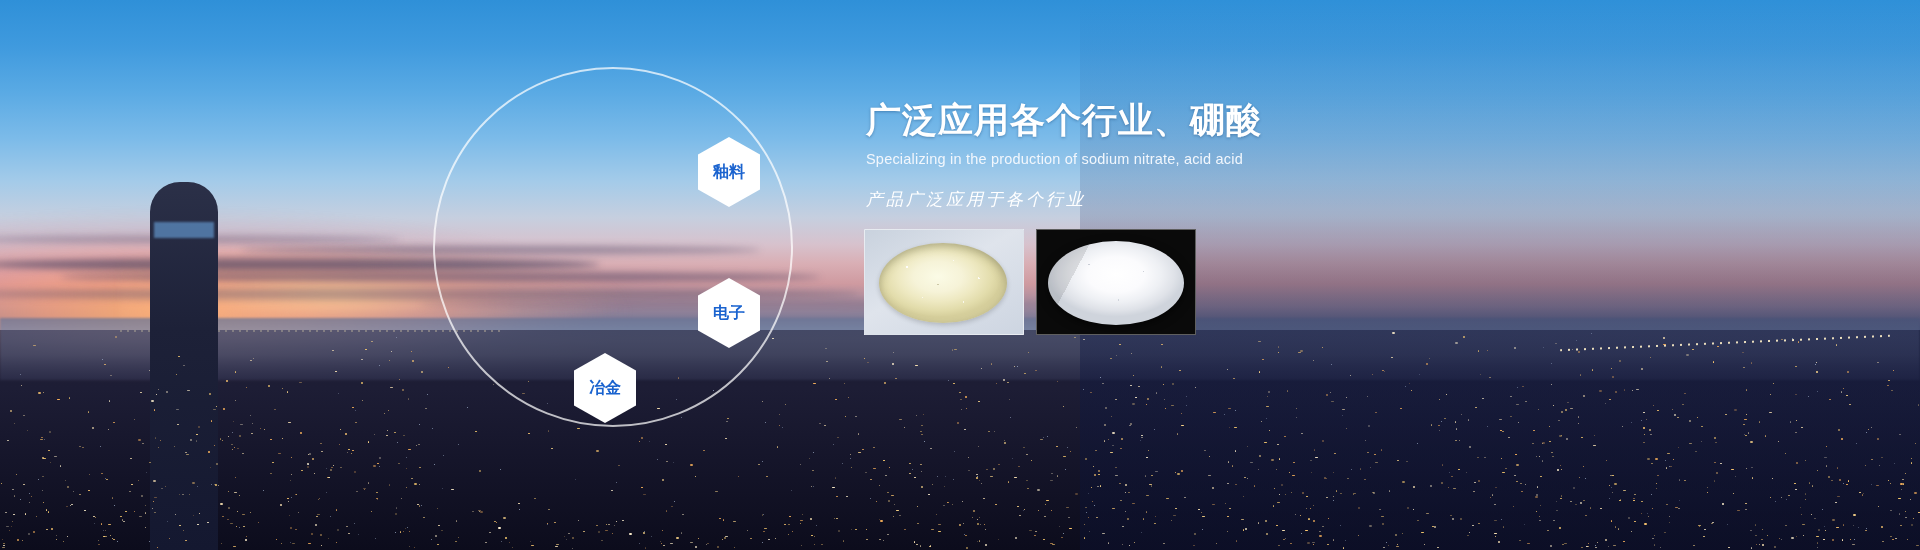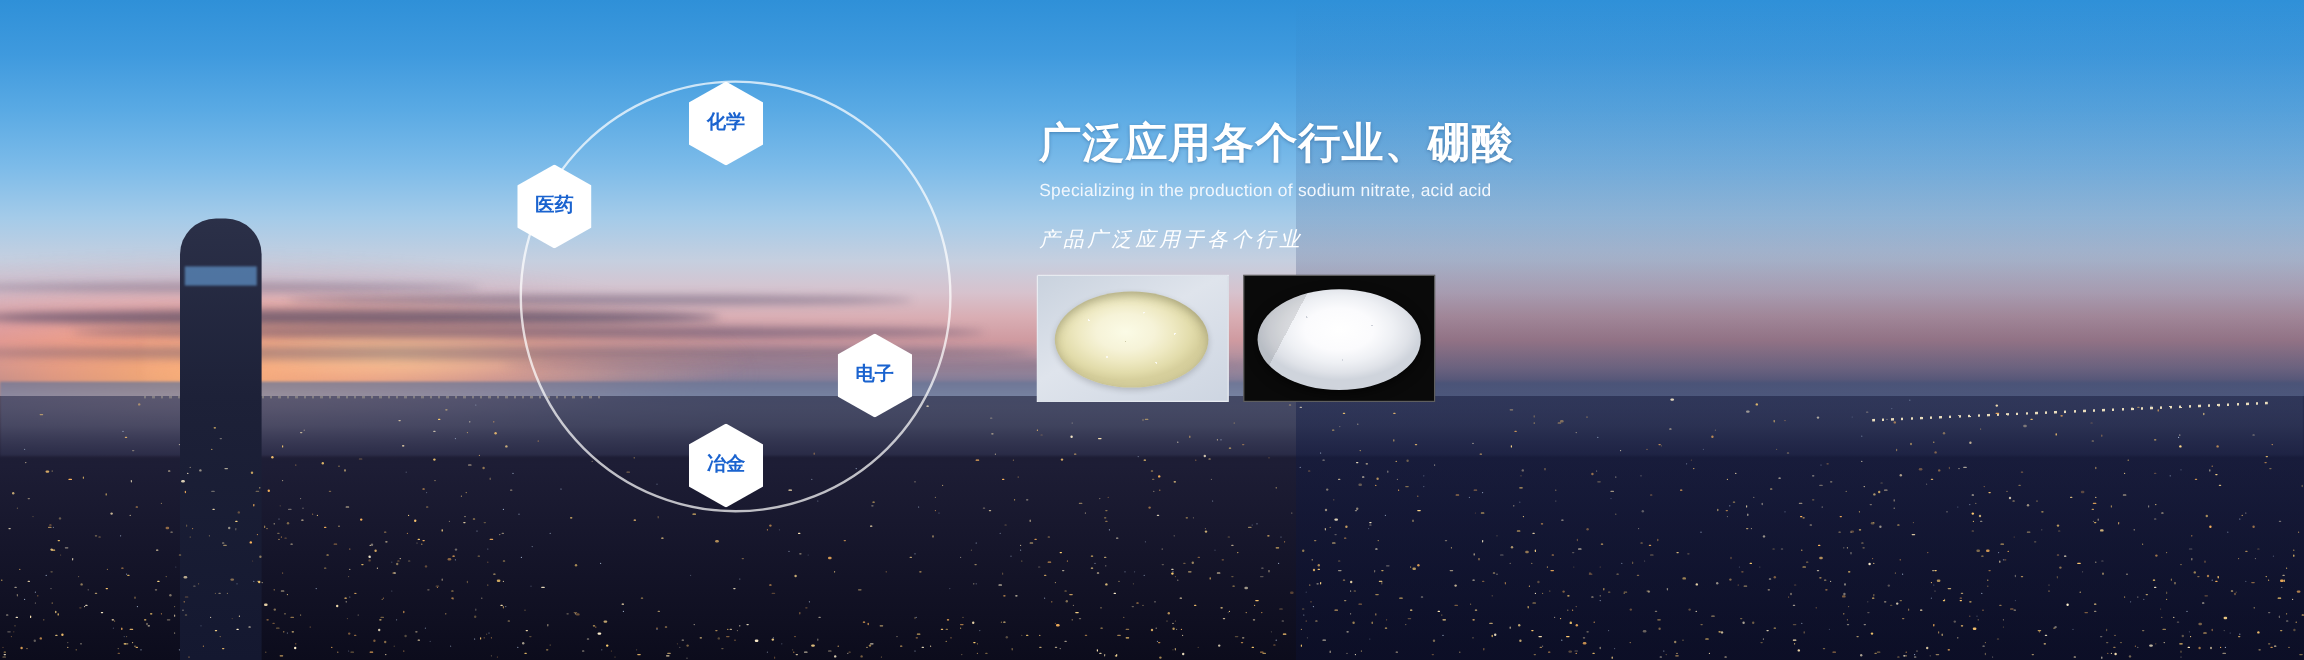--- a/index.html
+++ b/index.html
@@ -1718,31 +1718,28 @@
         <i style="left:28.6px;top:192.9px;width:1px;height:1px;background:#cfe4ff;opacity:0.60"></i>
         <i style="left:976.9px;top:175.9px;width:1px;height:1px;background:#cfe4ff;opacity:0.73"></i>
         <i style="left:44.1px;top:139.4px;width:1px;height:1px;background:#cfe4ff;opacity:0.42"></i>
         <i style="left:1202.4px;top:228.7px;width:1px;height:1px;background:#cfe4ff;opacity:0.68"></i>
       </div>
   </div>
 
   <div class="hexwrap">
     <div class="ring"></div>
 
-    <div class="hex small h-top">
-      <span>化学</span>
+    <div class="hex small h-ur">
+      <span>釉料</span>
     </div>
     <div class="hex small h-bot">
       <span>冶金</span>
     </div>
     <div class="hex small h-lr">
       <span>电子</span>
-    </div>
-    <div class="hex small h-ul">
-      <span>医药</span>
     </div>
 
   </div>
 
   <div class="copy">
     <div class="title">广泛应用各个行业、硼酸</div>
     <div class="subtitle">Specializing in the production of sodium nitrate, acid acid</div>
     <div class="tagline">产品广泛应用于各个行业</div>
   </div>
 

